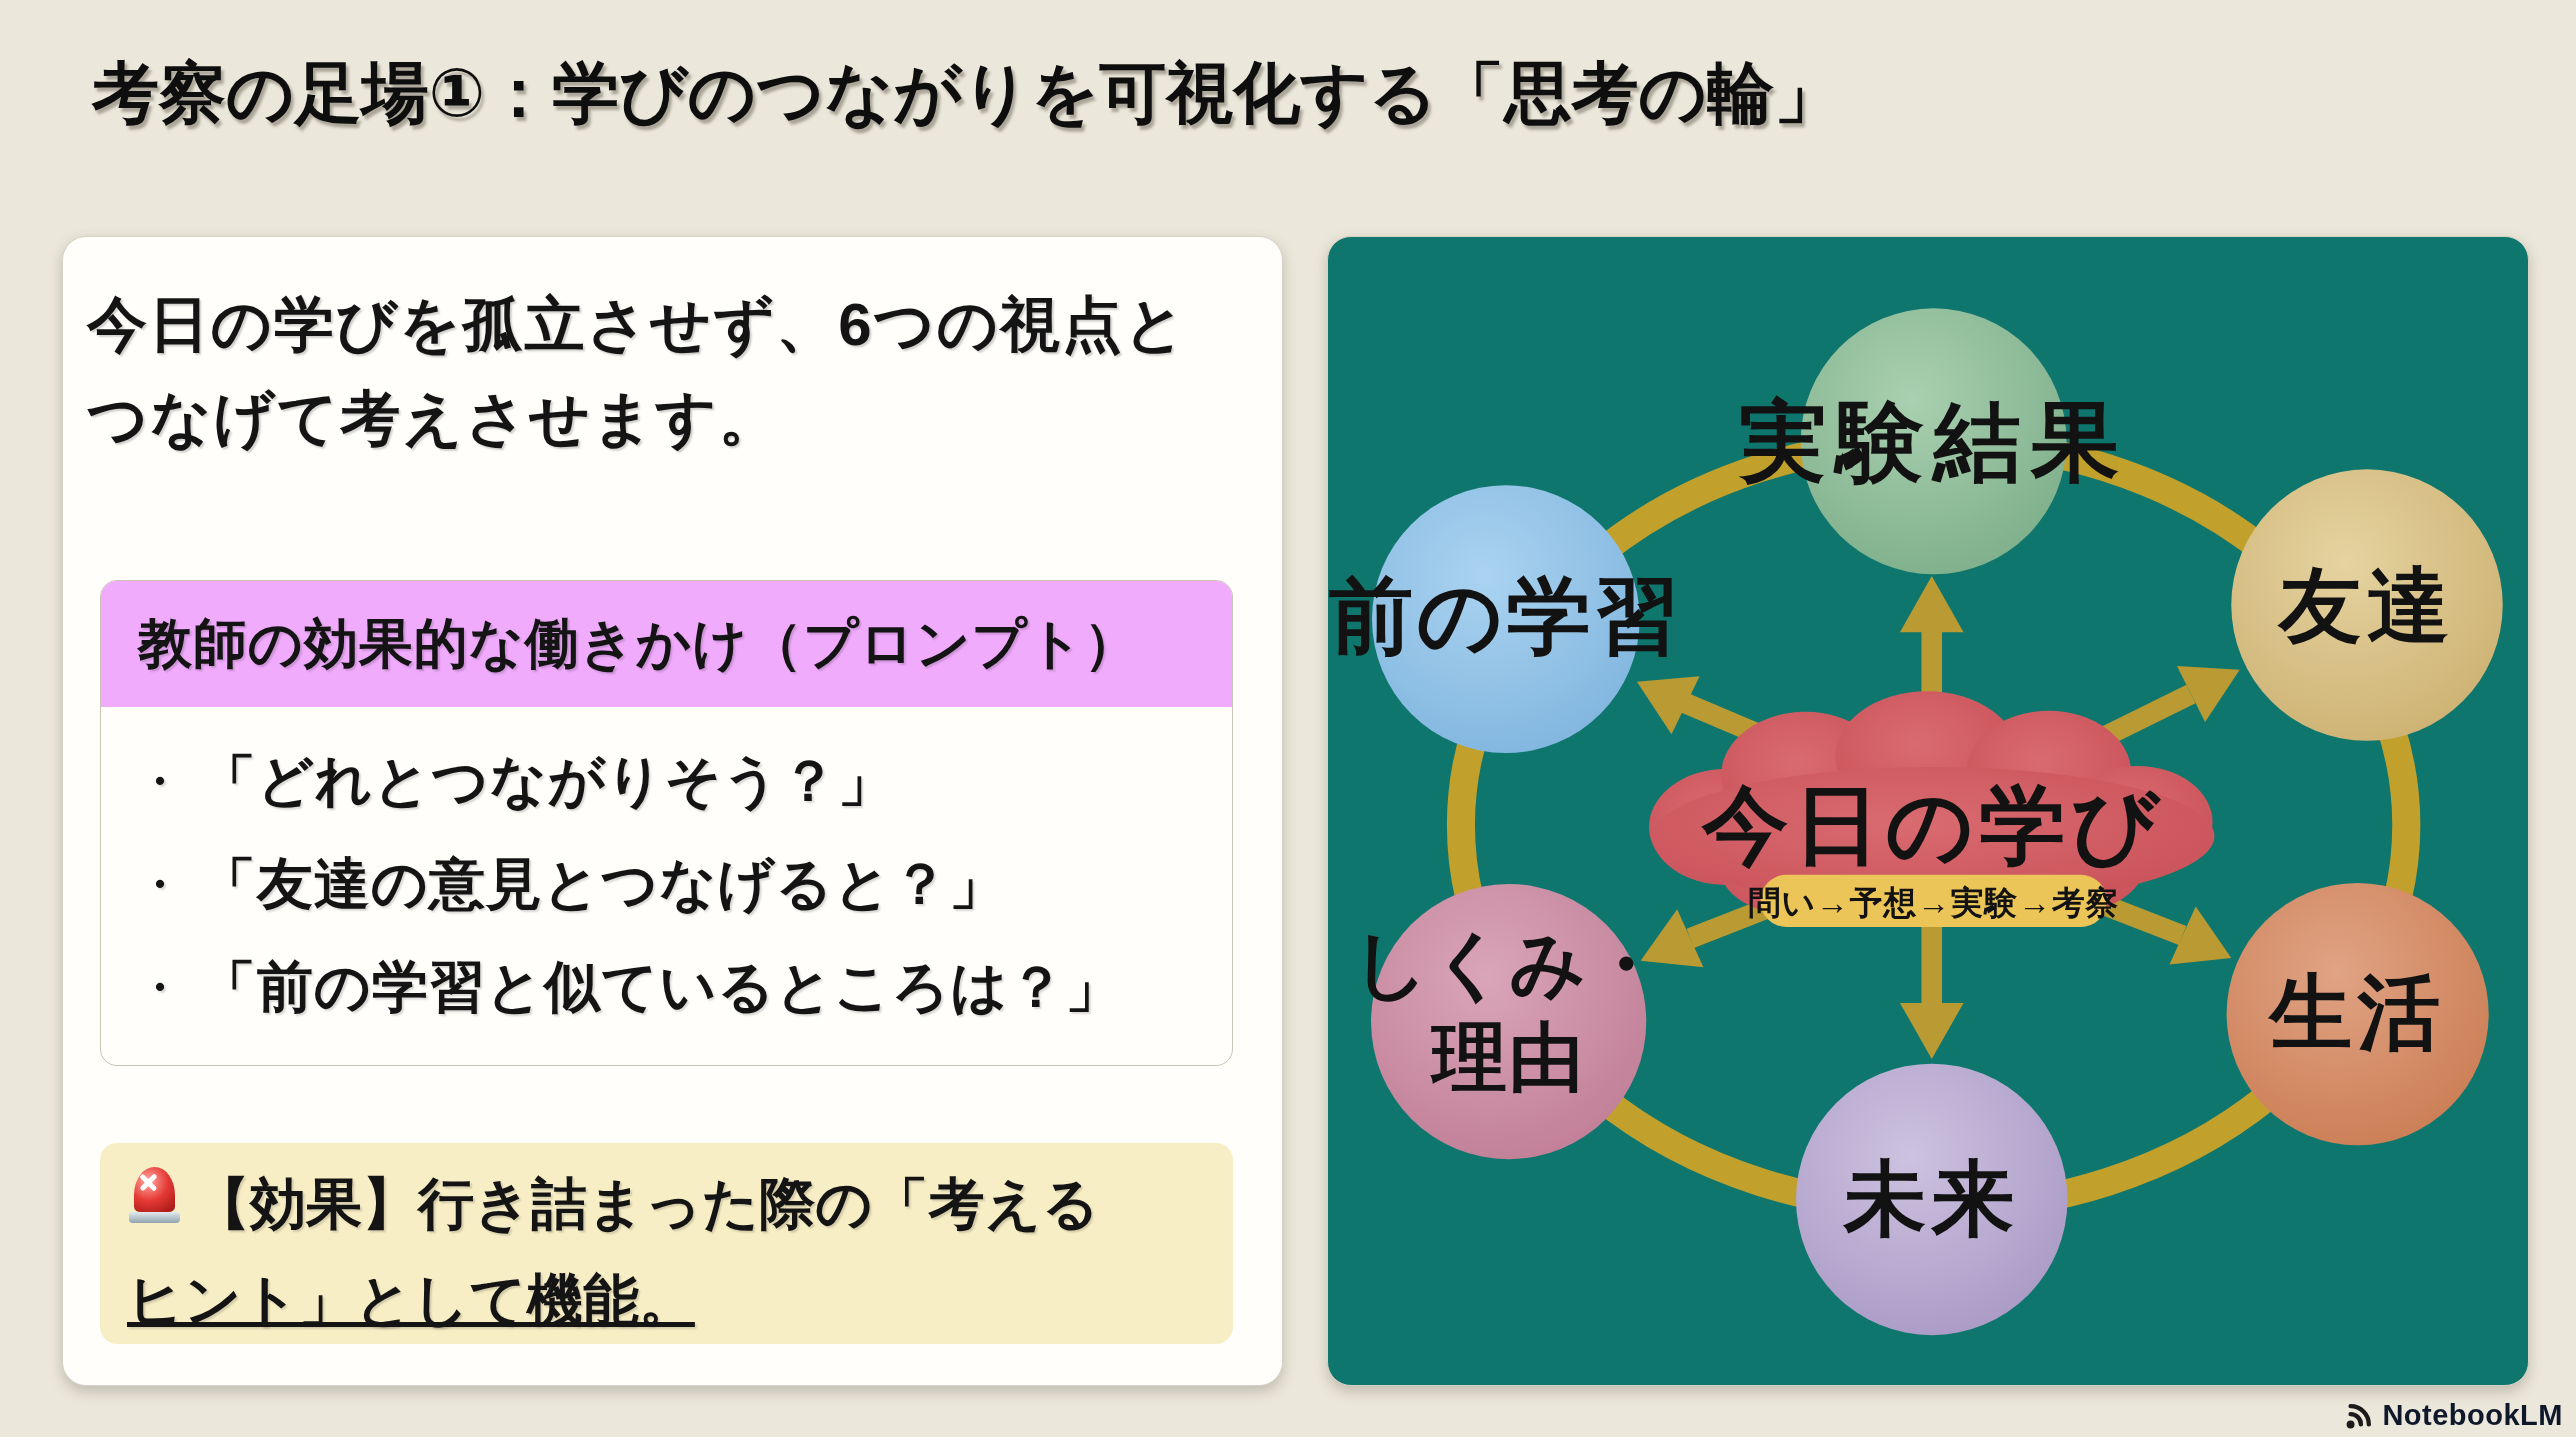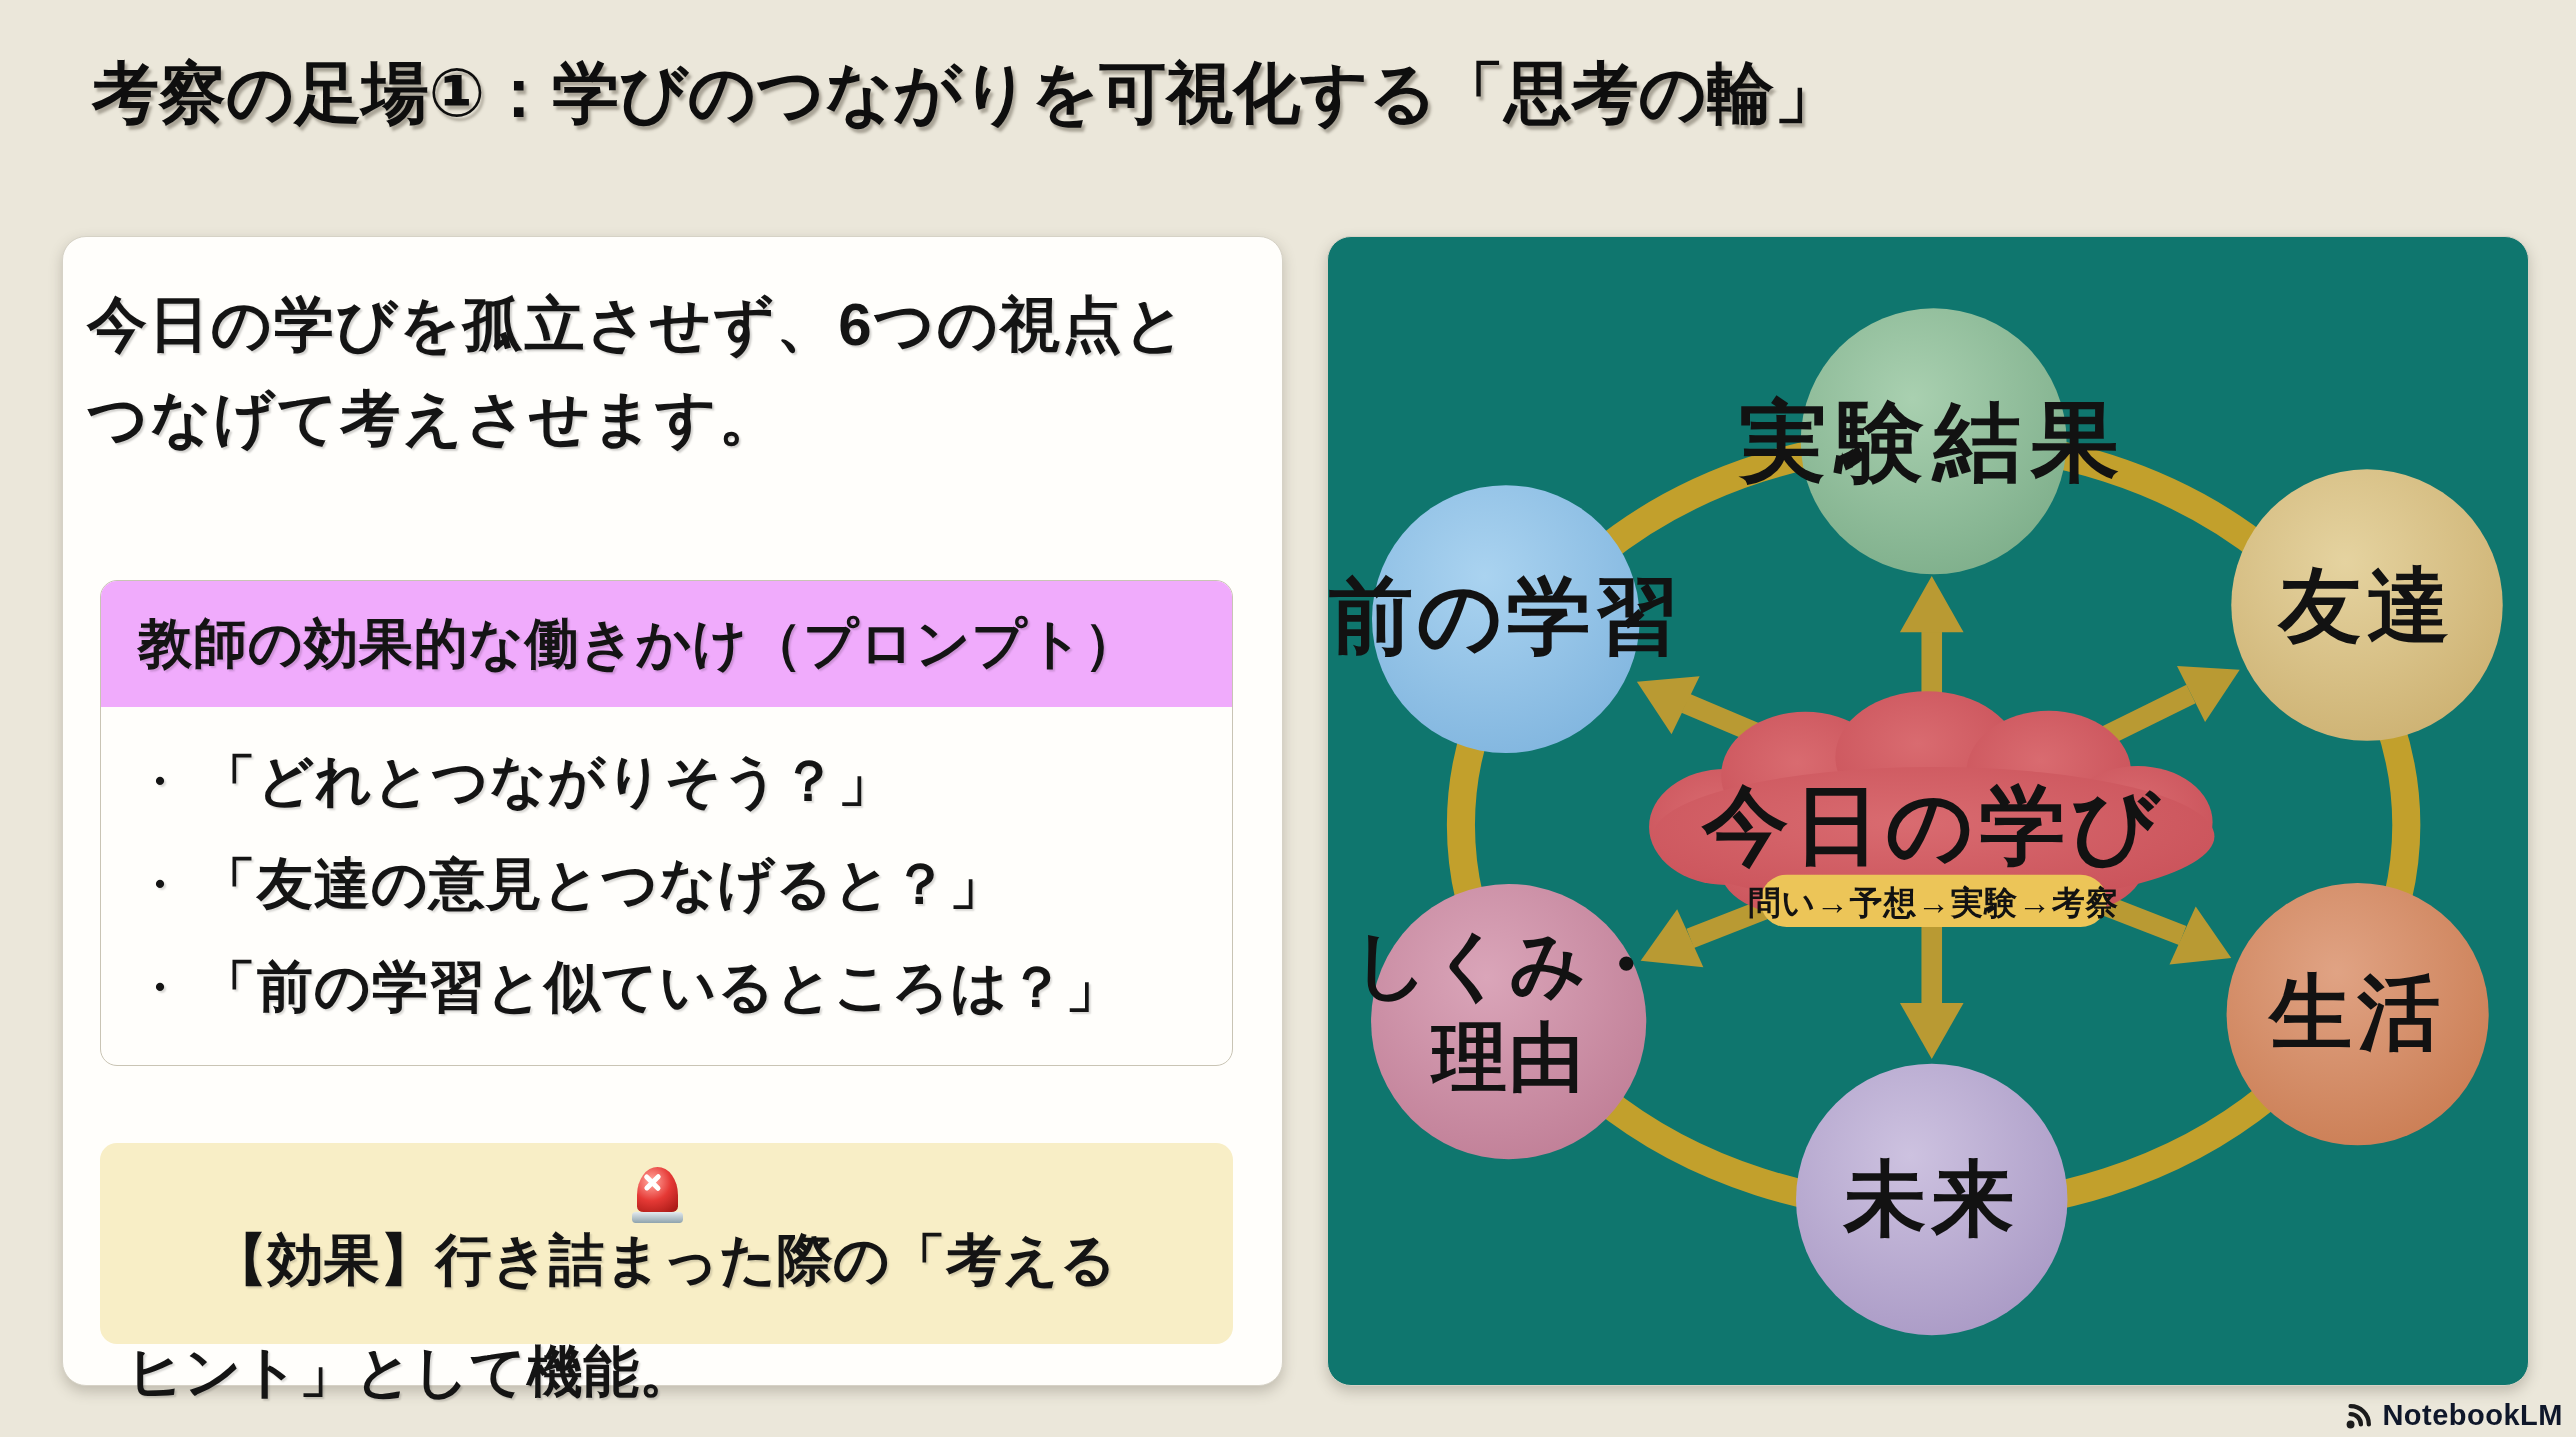--- a/index.html
+++ b/index.html
@@ -40,22 +40,22 @@
   .bullet-row{display:flex;align-items:flex-start;margin-bottom:41px;
     font-size:56px;font-weight:700;letter-spacing:0.9px;line-height:1.1;
     text-shadow:1.9px 1.9px 1.9px rgba(0,0,0,.15);}
   .bullet-marker{width:62px;flex:0 0 auto;font-size:43px;line-height:62px;}
   .effect-box{
     position:absolute;left:37px;top:906px;width:1133px;height:201px;
     background:#f8eec6;border-radius:17px;box-sizing:border-box;
     padding:24px 32px 0 27px;font-size:56px;font-weight:700;
     text-shadow:1.9px 1.9px 1.9px rgba(0,0,0,.15);
   }
-  .effect-line1{display:flex;align-items:center;flex-direction:column;}
-  .effect-line2{margin-top:36px;}
+  .effect-line1{display:flex;}
+  .effect-line2{margin-top:20px;text-decoration:underline;}
   
   .siren{position:relative;display:inline-block;width:54px;height:56px;margin-right:13px;flex:0 0 auto;}
   .siren .dome{position:absolute;left:6.6px;top:0;width:41px;height:45px;
     background:radial-gradient(circle at 35% 32%,#ff9d94 6%,#e53935 48%,#9d1410 100%);
     border-radius:50% 50% 16% 16%/62% 62% 12% 12%;}
   .siren .base{position:absolute;left:1.9px;bottom:0;width:51px;height:11.2px;
     background:linear-gradient(#e3eaee,#8fa3ad);border-radius:3.7px;}
   .siren .spark-a,.siren .spark-b{position:absolute;left:11.2px;top:13px;width:20.6px;height:4.7px;
     background:#fff;border-radius:2.8px;}
   .siren .spark-a{transform:rotate(45deg);}

